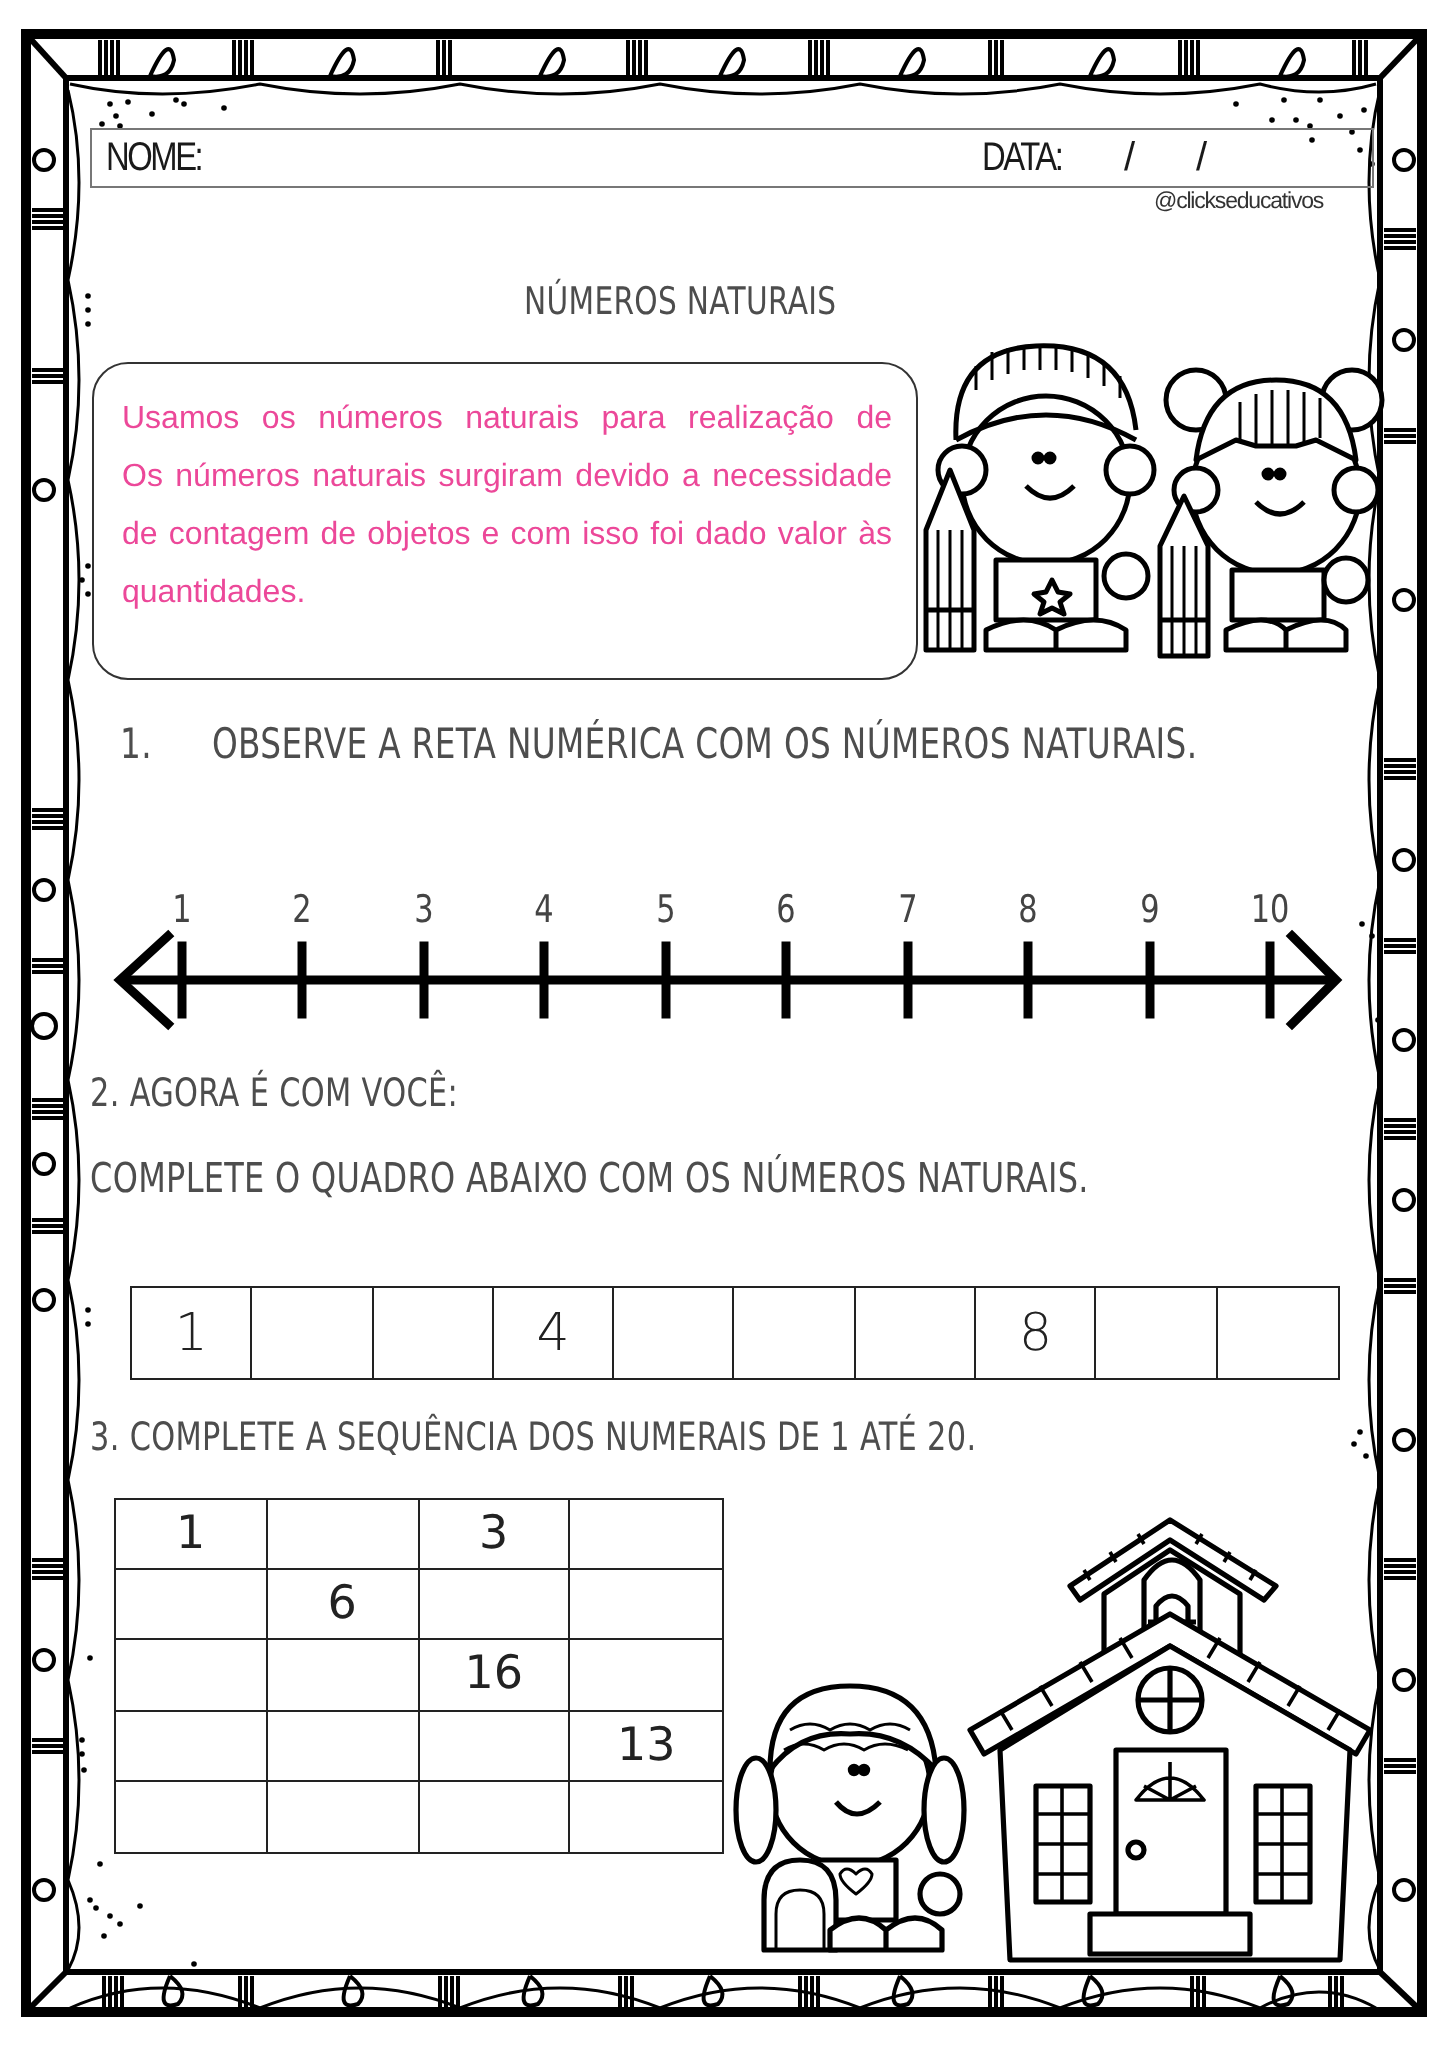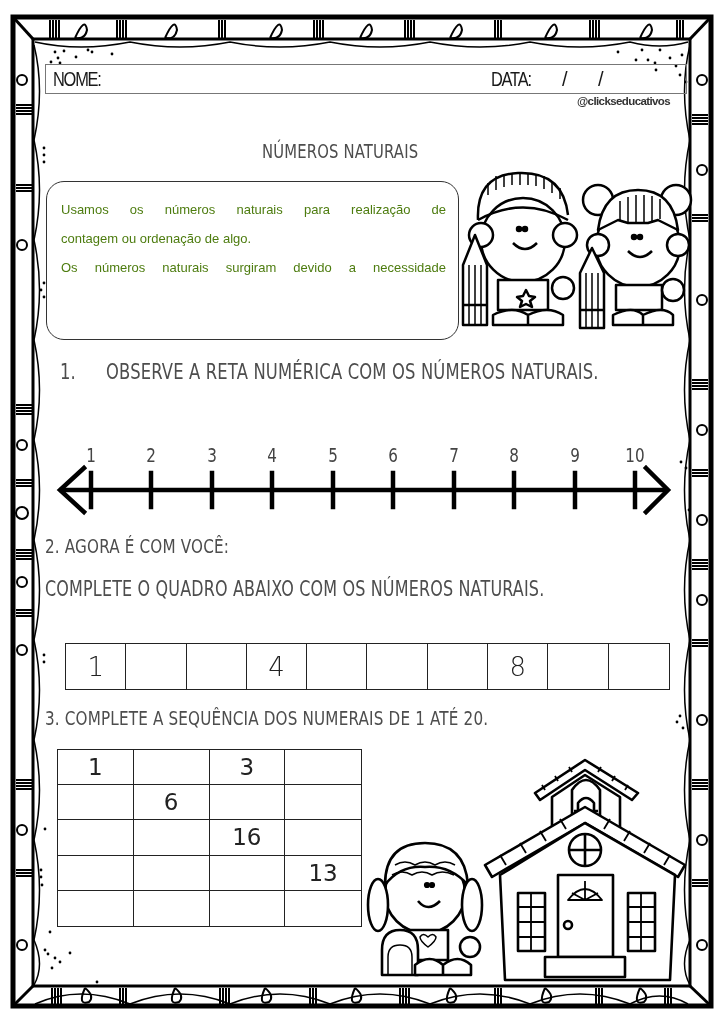--- a/index.html
+++ b/index.html
@@ -7,29 +7,29 @@
   .abs { position: absolute; }
 
   
   .frame-svg { position: absolute; left: 0; top: 0; width: 724px; height: 1024px; }
 
   
   .name-box { left: 45px; top: 64px; width: 642px; height: 30px; border: 1.5px solid #777; box-sizing: border-box; }
   .name-label { left: 53px; top: 64px; font-family: "Liberation Sans", sans-serif; font-size: 20px; letter-spacing: -1.5px; color: #1a1a1a; line-height: 30px; transform: scaleX(0.82); transform-origin: left center; }
   .date-label { left: 491px; top: 64px; font-size: 20px; letter-spacing: -1.5px; color: #1a1a1a; line-height: 30px; transform: scaleX(0.82); transform-origin: left center; }
   .date-slash { top: 64px; font-size: 20px; line-height: 30px; color: #1a1a1a; }
-  .credit { left: 577px; top: 95px; font-size: 11.5px; color: #333; letter-spacing: -0.6px; font-weight: bold; }
+  .credit { left: 577px; top: 95px; font-size: 11.5px; color: #333; letter-spacing: -0.6px; }
 
   
   .hw { font-family: "DejaVu Sans", sans-serif; color: #4d4d4d; text-transform: uppercase; letter-spacing: 0.2px; transform: scaleX(0.78); transform-origin: left center; white-space: nowrap; font-weight: normal; }
   .title { left: 262px; top: 140px; font-size: 19px; }
 
   
   .info-box { left: 46px; top: 181px; width: 413px; height: 159px; border: 1.3px solid #333; border-radius: 18px; box-sizing: border-box; padding: 13px 12px 0 14px; }
-  .info-box p { margin: 0; font-size: 13px; line-height: 29px; text-align: justify; text-align-last: left; color: #4d7c0f; }
+  .info-box p { margin: 0; font-size: 16px; line-height: 29px; text-align: justify; text-align-last: left; color: #ec4899; }
   .info-box p.j { text-align-last: justify; }
 
   .q1 { left: 60px; top: 360px; font-size: 21px; }
   .q1-num { left: 60px; top: 360px; font-size: 21px; }
   .q2 { left: 45px; top: 535px; font-size: 19.5px; }
   .q2b { left: 45px; top: 577px; font-size: 20.5px; }
   .q3 { left: 45px; top: 707px; font-size: 19.5px; }
 
   
   .nl-label { top: 444px; font-family: "DejaVu Sans", sans-serif; font-size: 19px; color: #444; transform: translateX(-50%) scaleX(0.8); }
@@ -173,22 +173,23 @@
 <div class="abs name-label">NOME:</div>
 <div class="abs date-label">DATA:</div>
 <div class="abs date-slash" style="left:562px">/</div>
 <div class="abs date-slash" style="left:598px">/</div>
 <div class="abs credit">@clickseducativos</div>
 
 <div class="abs hw title">NÚMEROS NATURAIS</div>
 
 <div class="abs info-box">
   <p class="j">Usamos os números naturais para realização de</p>
-  <p>contagem ou ordenação de algo.</p>
   <p class="j">Os números naturais surgiram devido a necessidade</p>
+  <p class="j">de contagem de objetos e com isso foi dado valor às</p>
+  <p>quantidades.</p>
 </div>
 
 <svg class="illus" style="left:458px;top:165px" width="240" height="172" viewBox="0 0 240 172" xmlns="http://www.w3.org/2000/svg">
   <g fill="none" stroke="#000" stroke-width="2.5" stroke-linejoin="round">
 
     <path d="M20 55 Q 18 10 60 8 Q 105 6 110 50" fill="#fff"></path>
     <path d="M30 30v-12M38 25v-14M46 22v-13M54 20v-12M62 20v-12M70 20v-12M78 21v-12M86 24v-13M94 28v-12M102 34v-11" stroke-width="1.5"></path>
     <circle cx="65" cy="75" r="42" fill="#fff"></circle>
     <circle cx="23" cy="70" r="12" fill="#fff"></circle>
       <circle cx="107" cy="70" r="12" fill="#fff"></circle>

